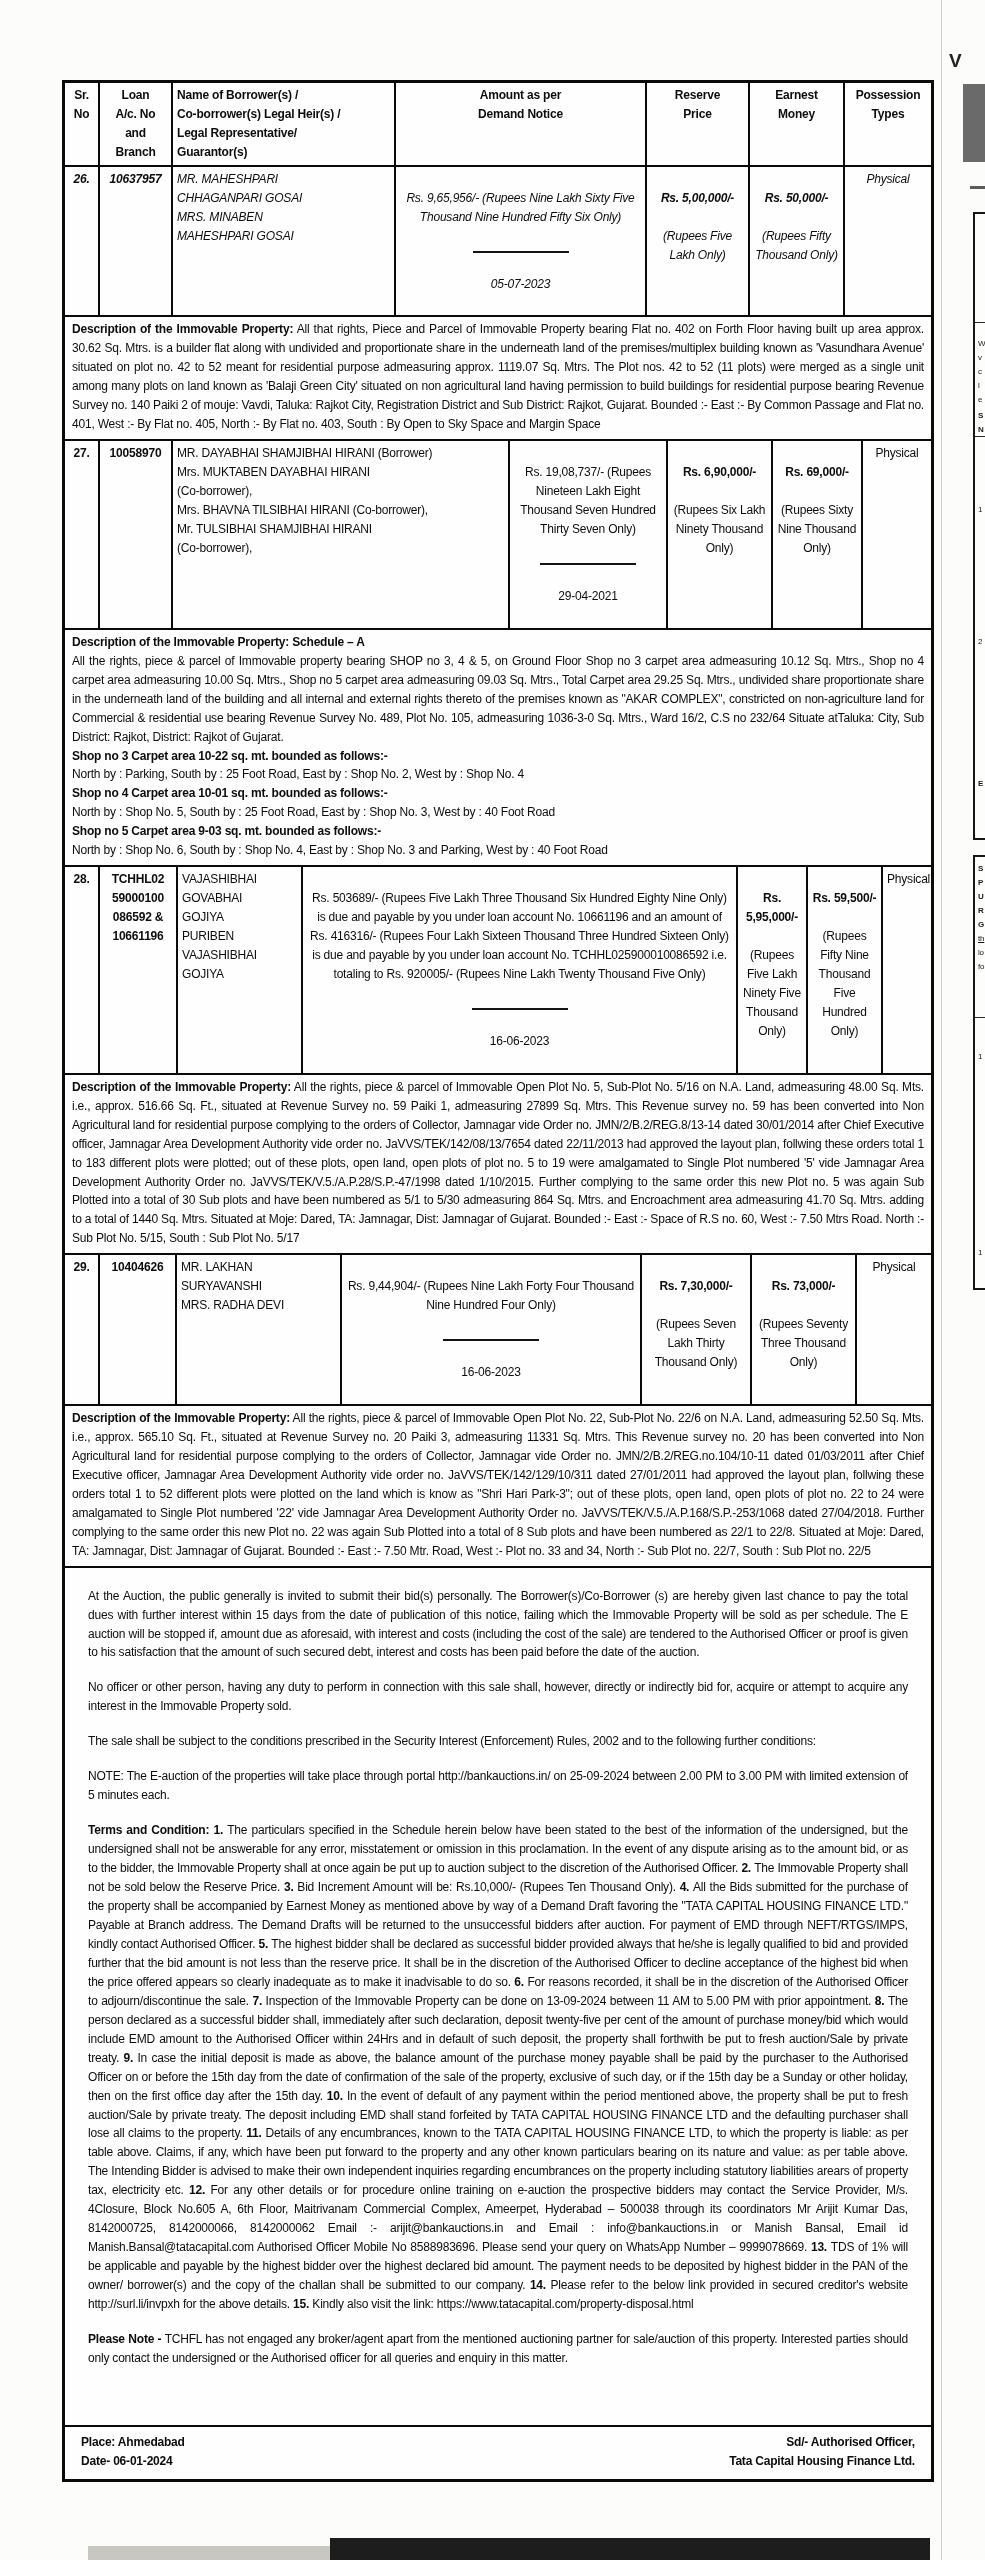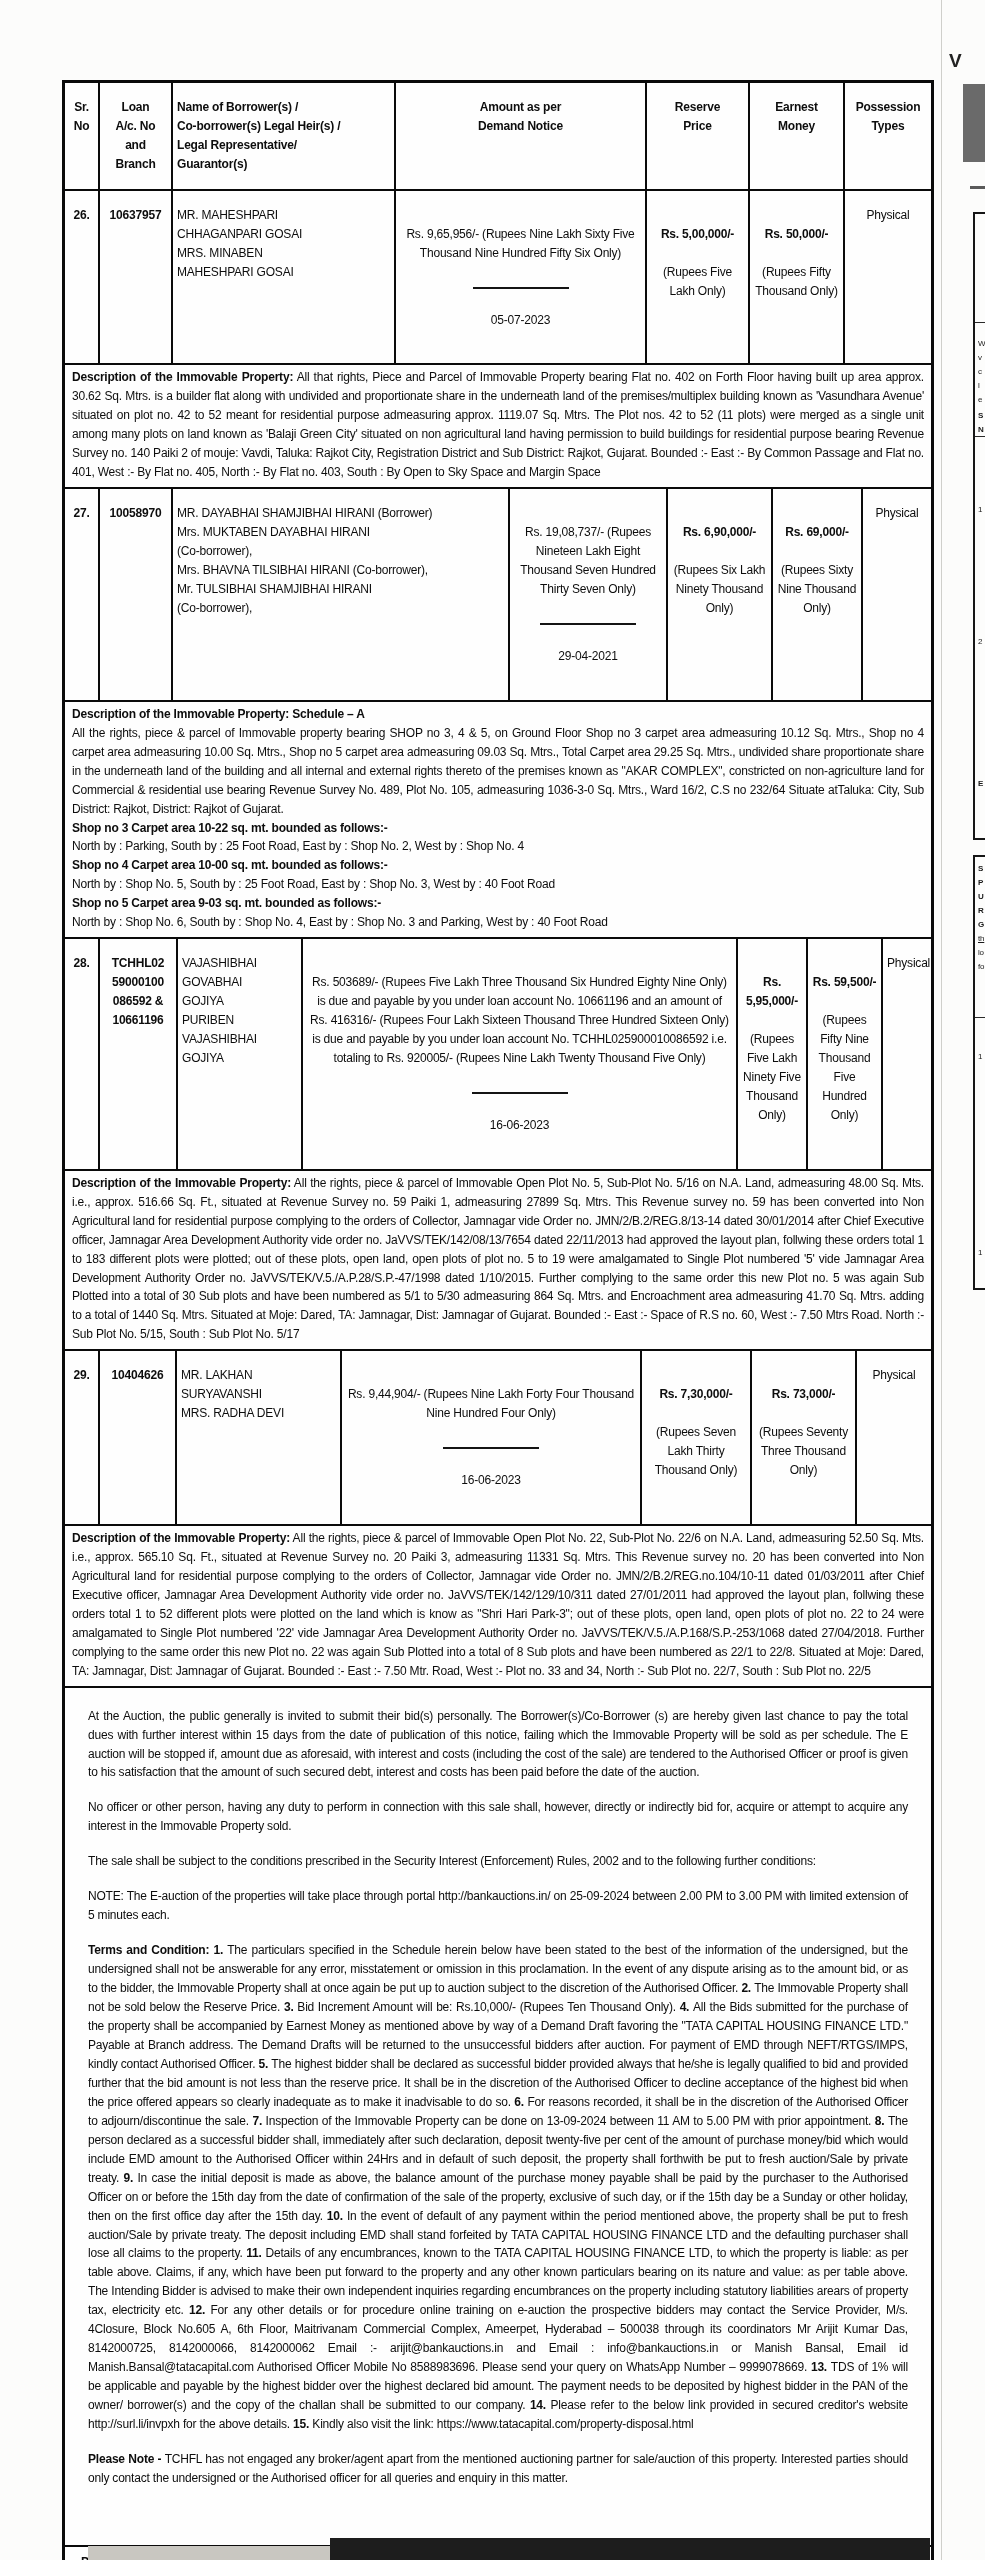--- a/index.html
+++ b/index.html
@@ -3,21 +3,21 @@
 <meta charset="utf-8">
 <style>
   * { box-sizing: border-box; margin: 0; padding: 0; }
   html,body { background:#e9e9e7; }
   body { font-family: "Liberation Sans", "DejaVu Sans", sans-serif; }
   .page { position: relative; width: 985px; height: 2560px; background:#fcfcfb; overflow: hidden;
           color:#0d0d0d; font-size:12px; line-height:1.58; letter-spacing:-0.2px; }
   .tbl { position:absolute; left:62px; top:80px; width:872px; border:3px solid #0a0a0a; background:#fefefe; }
   .band { display:grid; border-top:2px solid #0a0a0a; }
   .band:first-child { border-top:0; }
-  .c { border-left:2px solid #0a0a0a; padding:15px 4px; text-align:center; white-space:pre-line; overflow:hidden; }
+  .c { border-left:2px solid #0a0a0a; padding:3px 4px; text-align:center; white-space:pre-line; overflow:hidden; }
   .c:first-child { border-left:0; }
   .left { text-align:left; }
   .b { font-weight:bold; }
   .descblock { padding:3px 7px 5px; text-align:justify; }
   .amt .divline { width:96px; border-top:2px solid #141414; margin:5px auto 3px; }
   .textblock { padding:3px 7px 5px; text-align:justify; }
   .textblock p { margin:16px; }
   .footerband { display:grid; grid-template-columns:1fr 1fr; padding:6px 16px 8px;margin-top:36px; }
   .fright { text-align:right; }
   
@@ -85,21 +85,21 @@
       <div class="c">Amount as per
 Demand Notice</div>
       <div class="c">Reserve
 Price</div>
       <div class="c">Earnest
 Money</div>
       <div class="c">Possession
 Types</div>
     </div>
 
-    <div class="band" style="grid-template-columns:33px 73px 223px 251px 103px 95px auto;">
+    <div class="band" style="grid-template-columns:33px 73px 223px 251px 103px 95px auto;font-style:italic;">
       <div class="c b">26.</div>
       <div class="c b">10637957</div>
       <div class="c left">MR. MAHESHPARI
 CHHAGANPARI GOSAI
 MRS. MINABEN
 MAHESHPARI GOSAI</div>
       <div class="c amt">
         <div>Rs. 9,65,956/- (Rupees  Nine Lakh Sixty Five Thousand  Nine Hundred Fifty Six Only)</div>
         <div class="divline"></div>
         <div>05-07-2023</div>
@@ -143,21 +143,21 @@
         <div>(Rupees Sixty Nine Thousand Only)</div>
       </div>
       <div class="c">Physical</div>
     </div>
     <div class="band">
       <div class="descblock">
         <div class="b">Description of the Immovable Property: Schedule – A</div>
         <div>All the rights, piece &amp; parcel of Immovable property bearing SHOP no 3, 4 &amp; 5, on Ground Floor Shop no 3 carpet area admeasuring 10.12 Sq. Mtrs., Shop no 4 carpet area admeasuring 10.00 Sq. Mtrs., Shop no 5 carpet area admeasuring 09.03 Sq. Mtrs., Total Carpet area 29.25 Sq. Mtrs., undivided share proportionate share in the underneath land of the building and all internal and external rights thereto of the premises known as "AKAR COMPLEX", constricted on non-agriculture land for Commercial &amp; residential use bearing Revenue Survey No. 489, Plot No. 105, admeasuring 1036-3-0 Sq. Mtrs., Ward 16/2, C.S no 232/64 Situate atTaluka: City, Sub District: Rajkot, District: Rajkot of Gujarat.</div>
         <div class="b">Shop no 3 Carpet area 10-22 sq. mt. bounded as follows:-</div>
         <div>North by : Parking, South by : 25 Foot Road, East by  : Shop No. 2, West by : Shop No. 4</div>
-        <div class="b">Shop no 4 Carpet area 10-00 sq. mt. bounded as follows:-</div>
+        <div class="b">Shop no 4 Carpet area 10-01 sq. mt. bounded as follows:-</div>
         <div>North by : Shop No. 5, South by : 25 Foot Road, East by  : Shop No. 3, West by : 40 Foot Road</div>
         <div class="b">Shop no 5 Carpet area 9-03 sq. mt. bounded as follows:-</div>
         <div>North by : Shop No. 6, South by : Shop No. 4, East by  : Shop No. 3 and Parking, West by : 40 Foot Road</div>
       </div>
     </div>
 
     <div class="band" style="grid-template-columns:33px 78px 125px 435px 70px 75px auto;">
       <div class="c b">28.</div>
       <div class="c b">TCHHL02
 59000100

